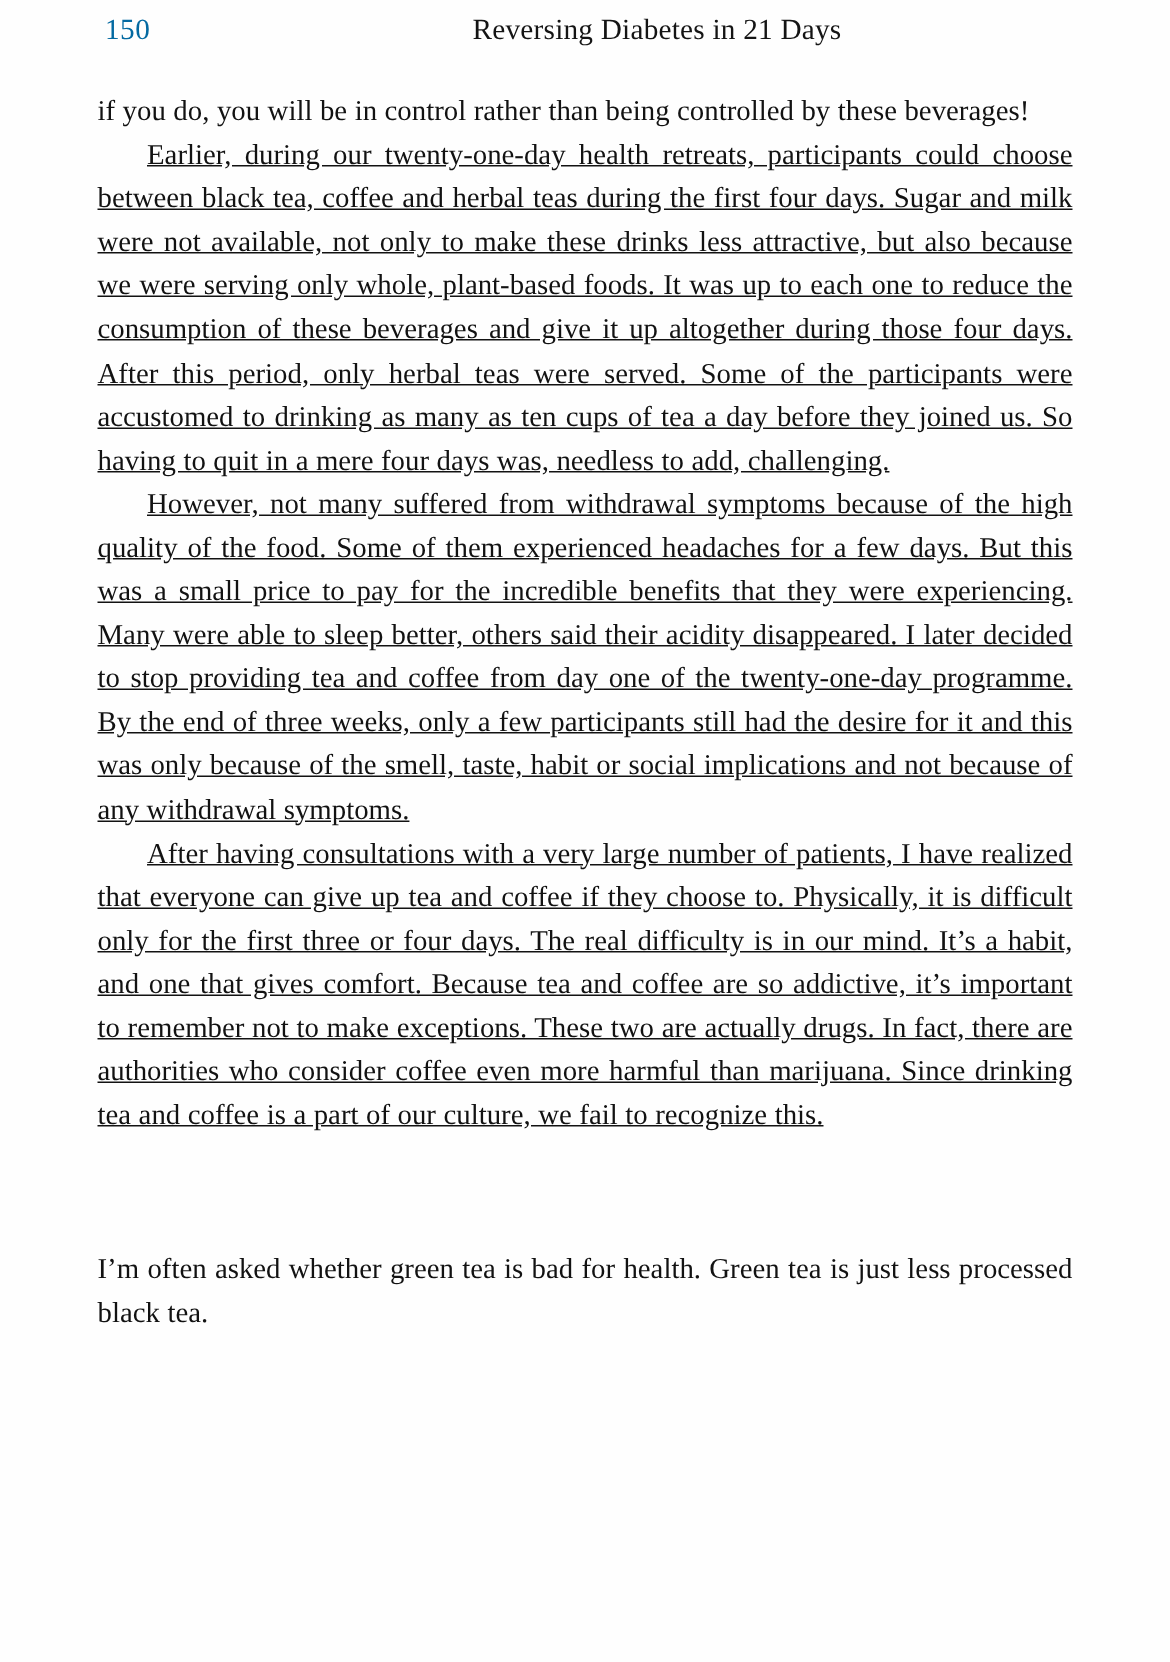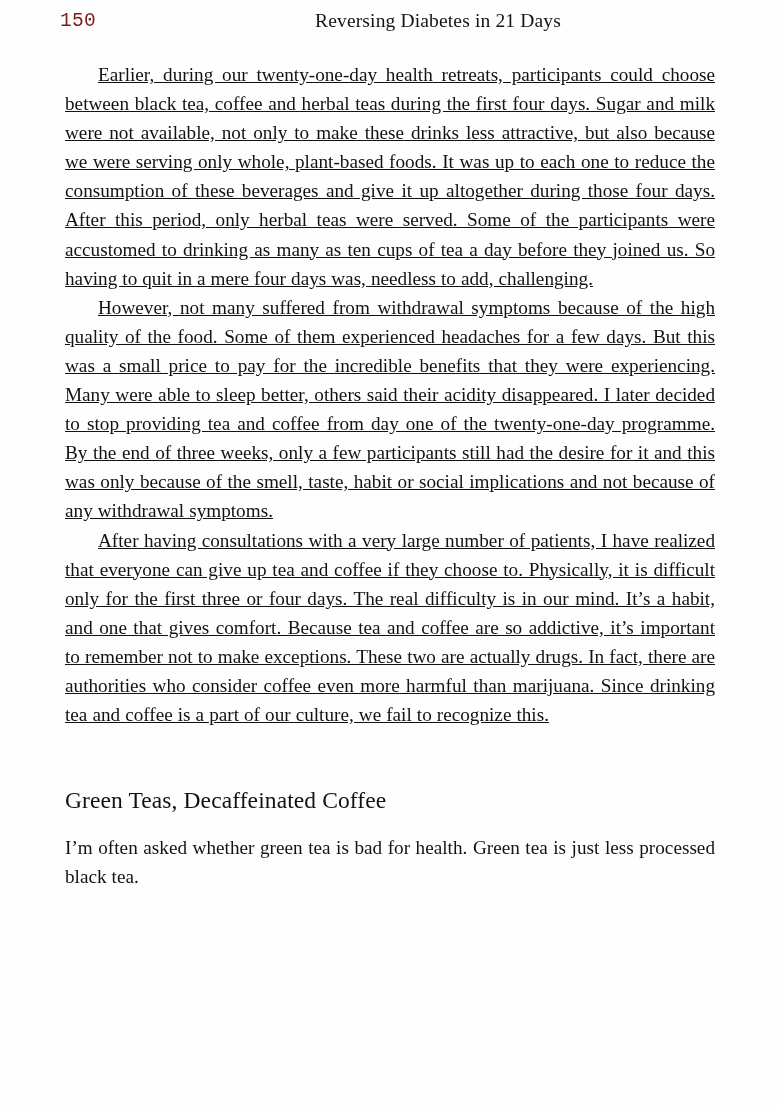--- a/index.html
+++ b/index.html
@@ -27,28 +27,27 @@
   
   .running-head {
     position: absolute;
     left: 0;
     top: 8px;
     width: 780px;
     height: 26px;
   }
   .folio {
     position: absolute;
-    left: 60px;
+    left: 70px;
     top: 0;
     font-size: 19.5px;
     line-height: 26px;
     letter-spacing: 0.3px;
-    color: #7f1d1d;
+    color: #0369a1;
     white-space: nowrap;
-    font-family: Liberation Mono, monospace;
   }
   .book-title {
     position: absolute;
     left: 0;
     top: 0;
     width: 780px;
     text-align: center;
     font-size: 19.5px;
     line-height: 26px;
     letter-spacing: 0.15px;
@@ -106,30 +105,30 @@
 
 <div class="page">
 
   <div class="running-head">
     <div class="folio">150</div>
     <div class="book-title">Reversing Diabetes in 21 Days</div>
   </div>
 
   <div class="textblock">
 
+    <p class="body noindent">if you do, you will be in control rather than being controlled by these beverages!</p>
 
     <p class="body indent">Earlier, during our twenty-one-day health retreats, participants could choose between black tea, coffee and herbal teas during the first four days. Sugar and milk were not available, not only to make these drinks less attractive, but also because we were serving only whole, plant-based foods. It was up to each one to reduce the consumption of these beverages and give it up altogether during those four days. After this period, only herbal teas were served. Some of the participants were accustomed to drinking as many as ten cups of tea a day before they joined us. So having to quit in a mere four days was, needless to add, challenging.</p>
 
     <p class="body indent">However, not many suffered from withdrawal symptoms because of the high quality of the food. Some of them experienced headaches for a few days. But this was a small price to pay for the incredible benefits that they were experiencing. Many were able to sleep better, others said their acidity disappeared. I later decided to stop providing tea and coffee from day one of the twenty-one-day programme. By the end of three weeks, only a few participants still had the desire for it and this was only because of the smell, taste, habit or social implications and not because of any withdrawal symptoms.</p>
 
     <p class="body indent">After having consultations with a very large number of patients, I have realized that everyone can give up tea and coffee if they choose to. Physically, it is difficult only for the first three or four days. The real difficulty is in our mind. It’s a habit, and one that gives comfort. Because tea and coffee are so addictive, it’s important to remember not to make exceptions. These two are actually drugs. In fact, there are authorities who consider coffee even more harmful than marijuana. Since drinking tea and coffee is a part of our culture, we fail to recognize this.</p>
 
     <div class="gap-before-heading"></div>
 
-    <h2 class="section-heading">Green Teas, Decaffeinated Coffee</h2>
 
     <div class="gap-after-heading"></div>
 
     <p class="body noindent">I’m often asked whether green tea is bad for health. Green tea is just less processed black tea.</p>
 
   </div>
 
 </div>
 
 </body></html>

